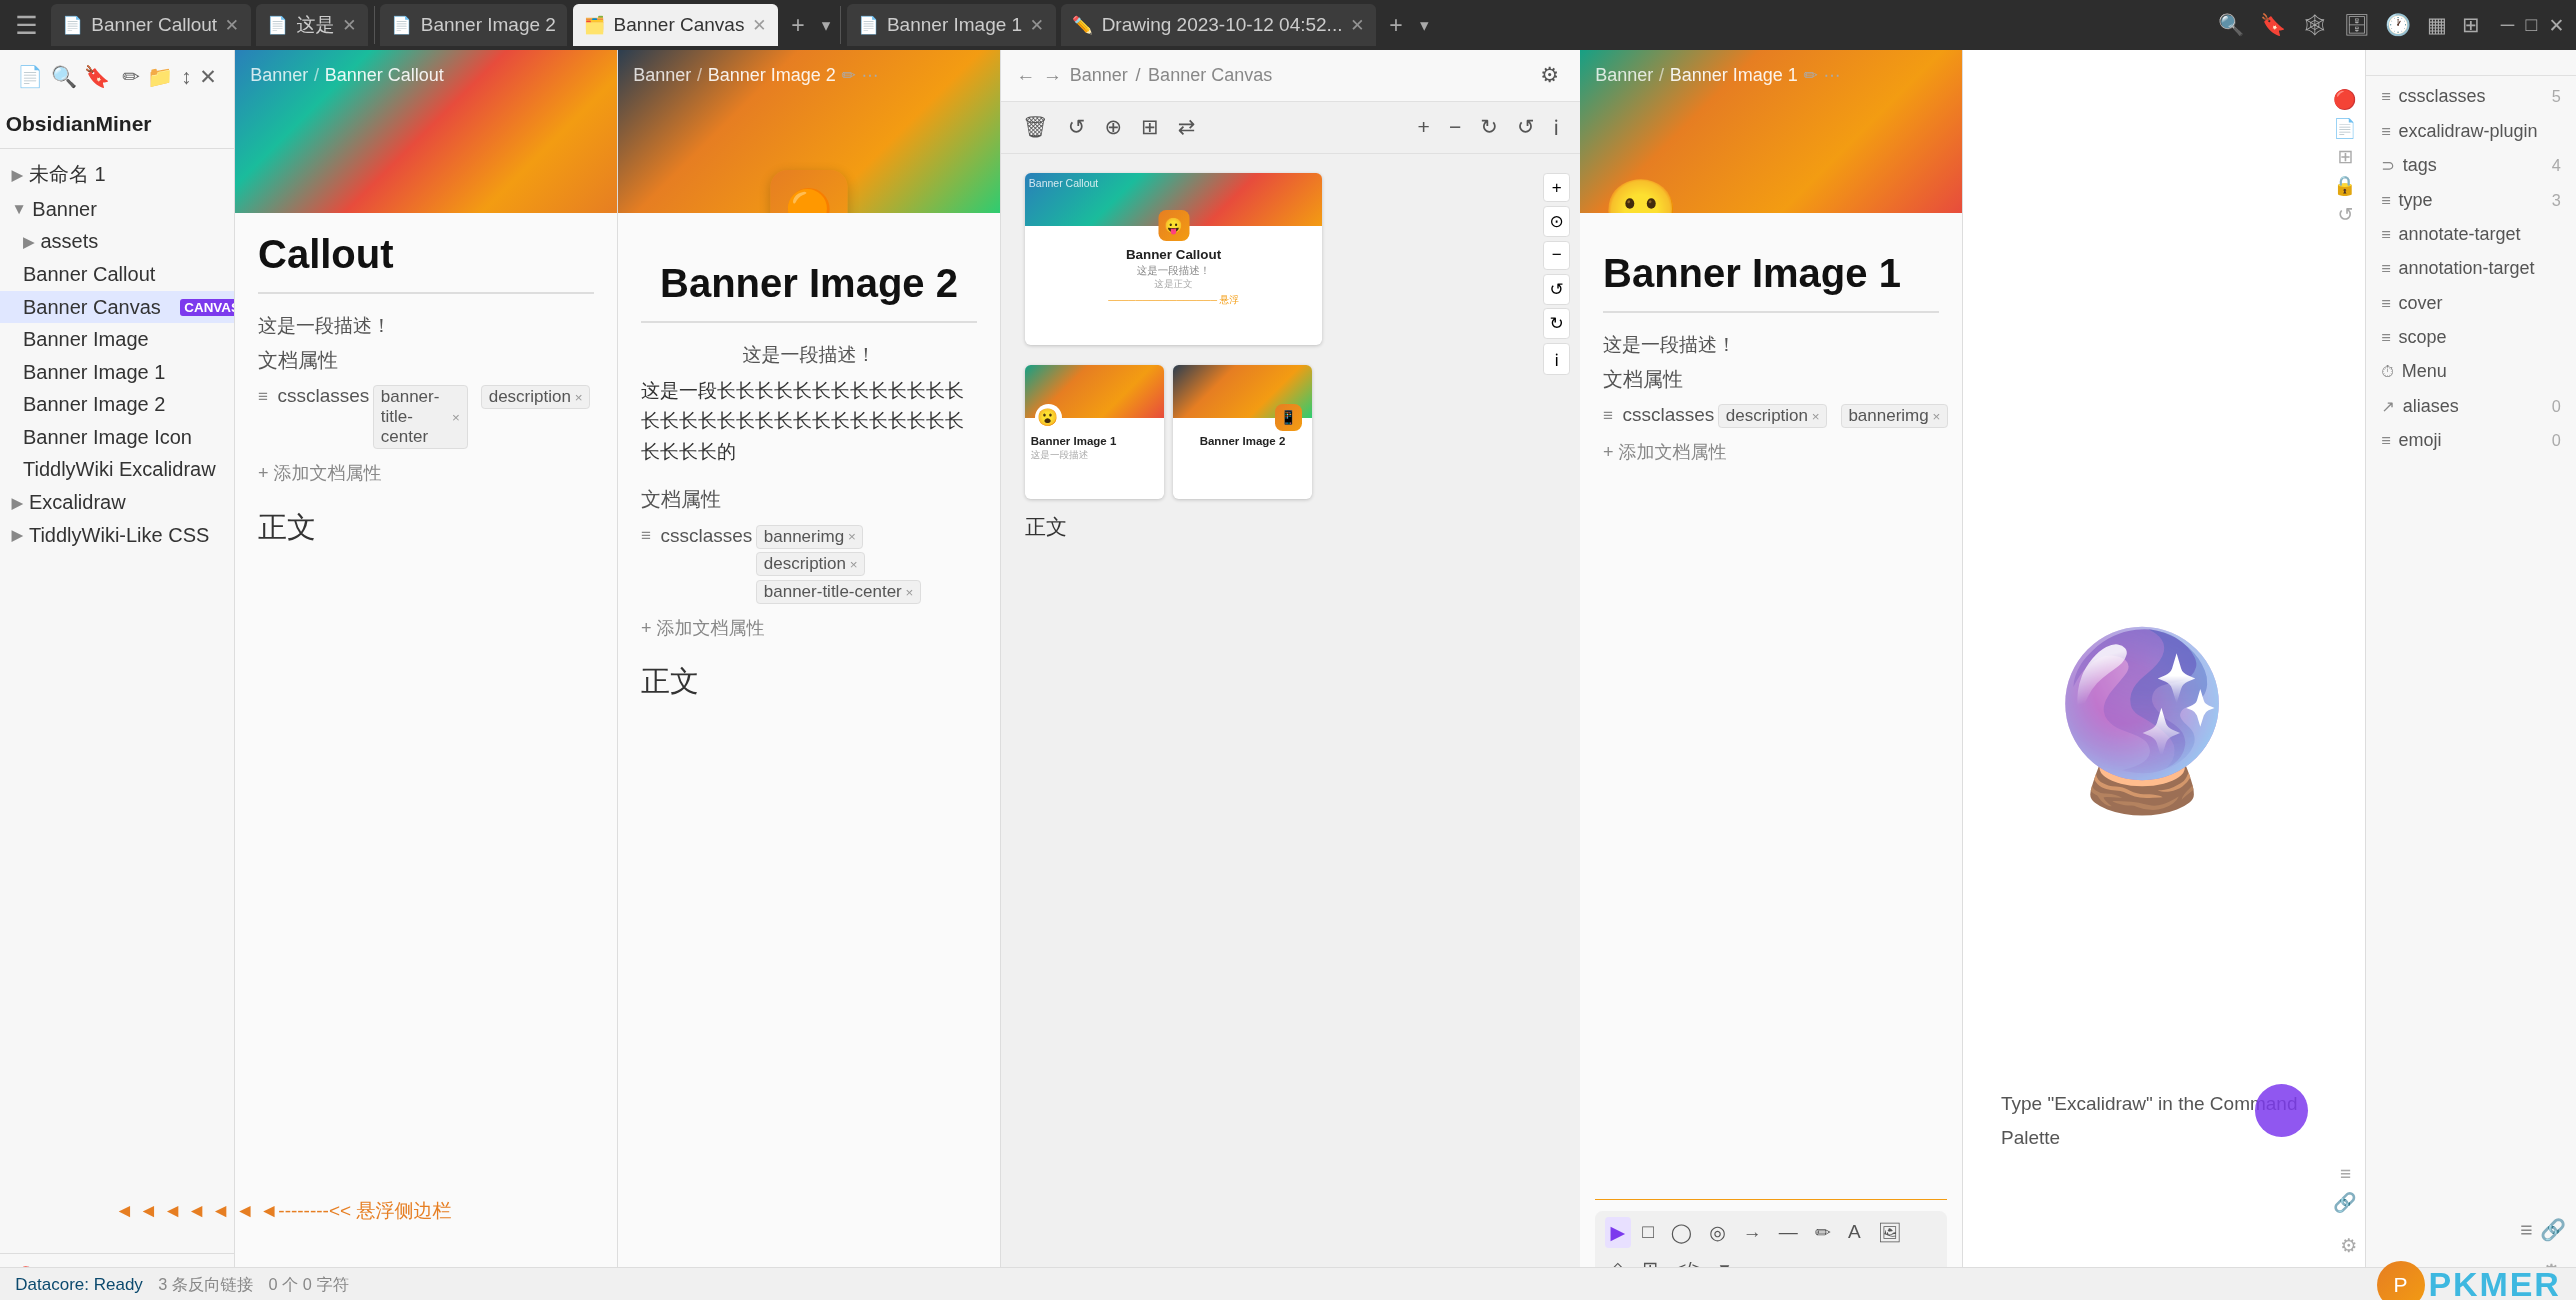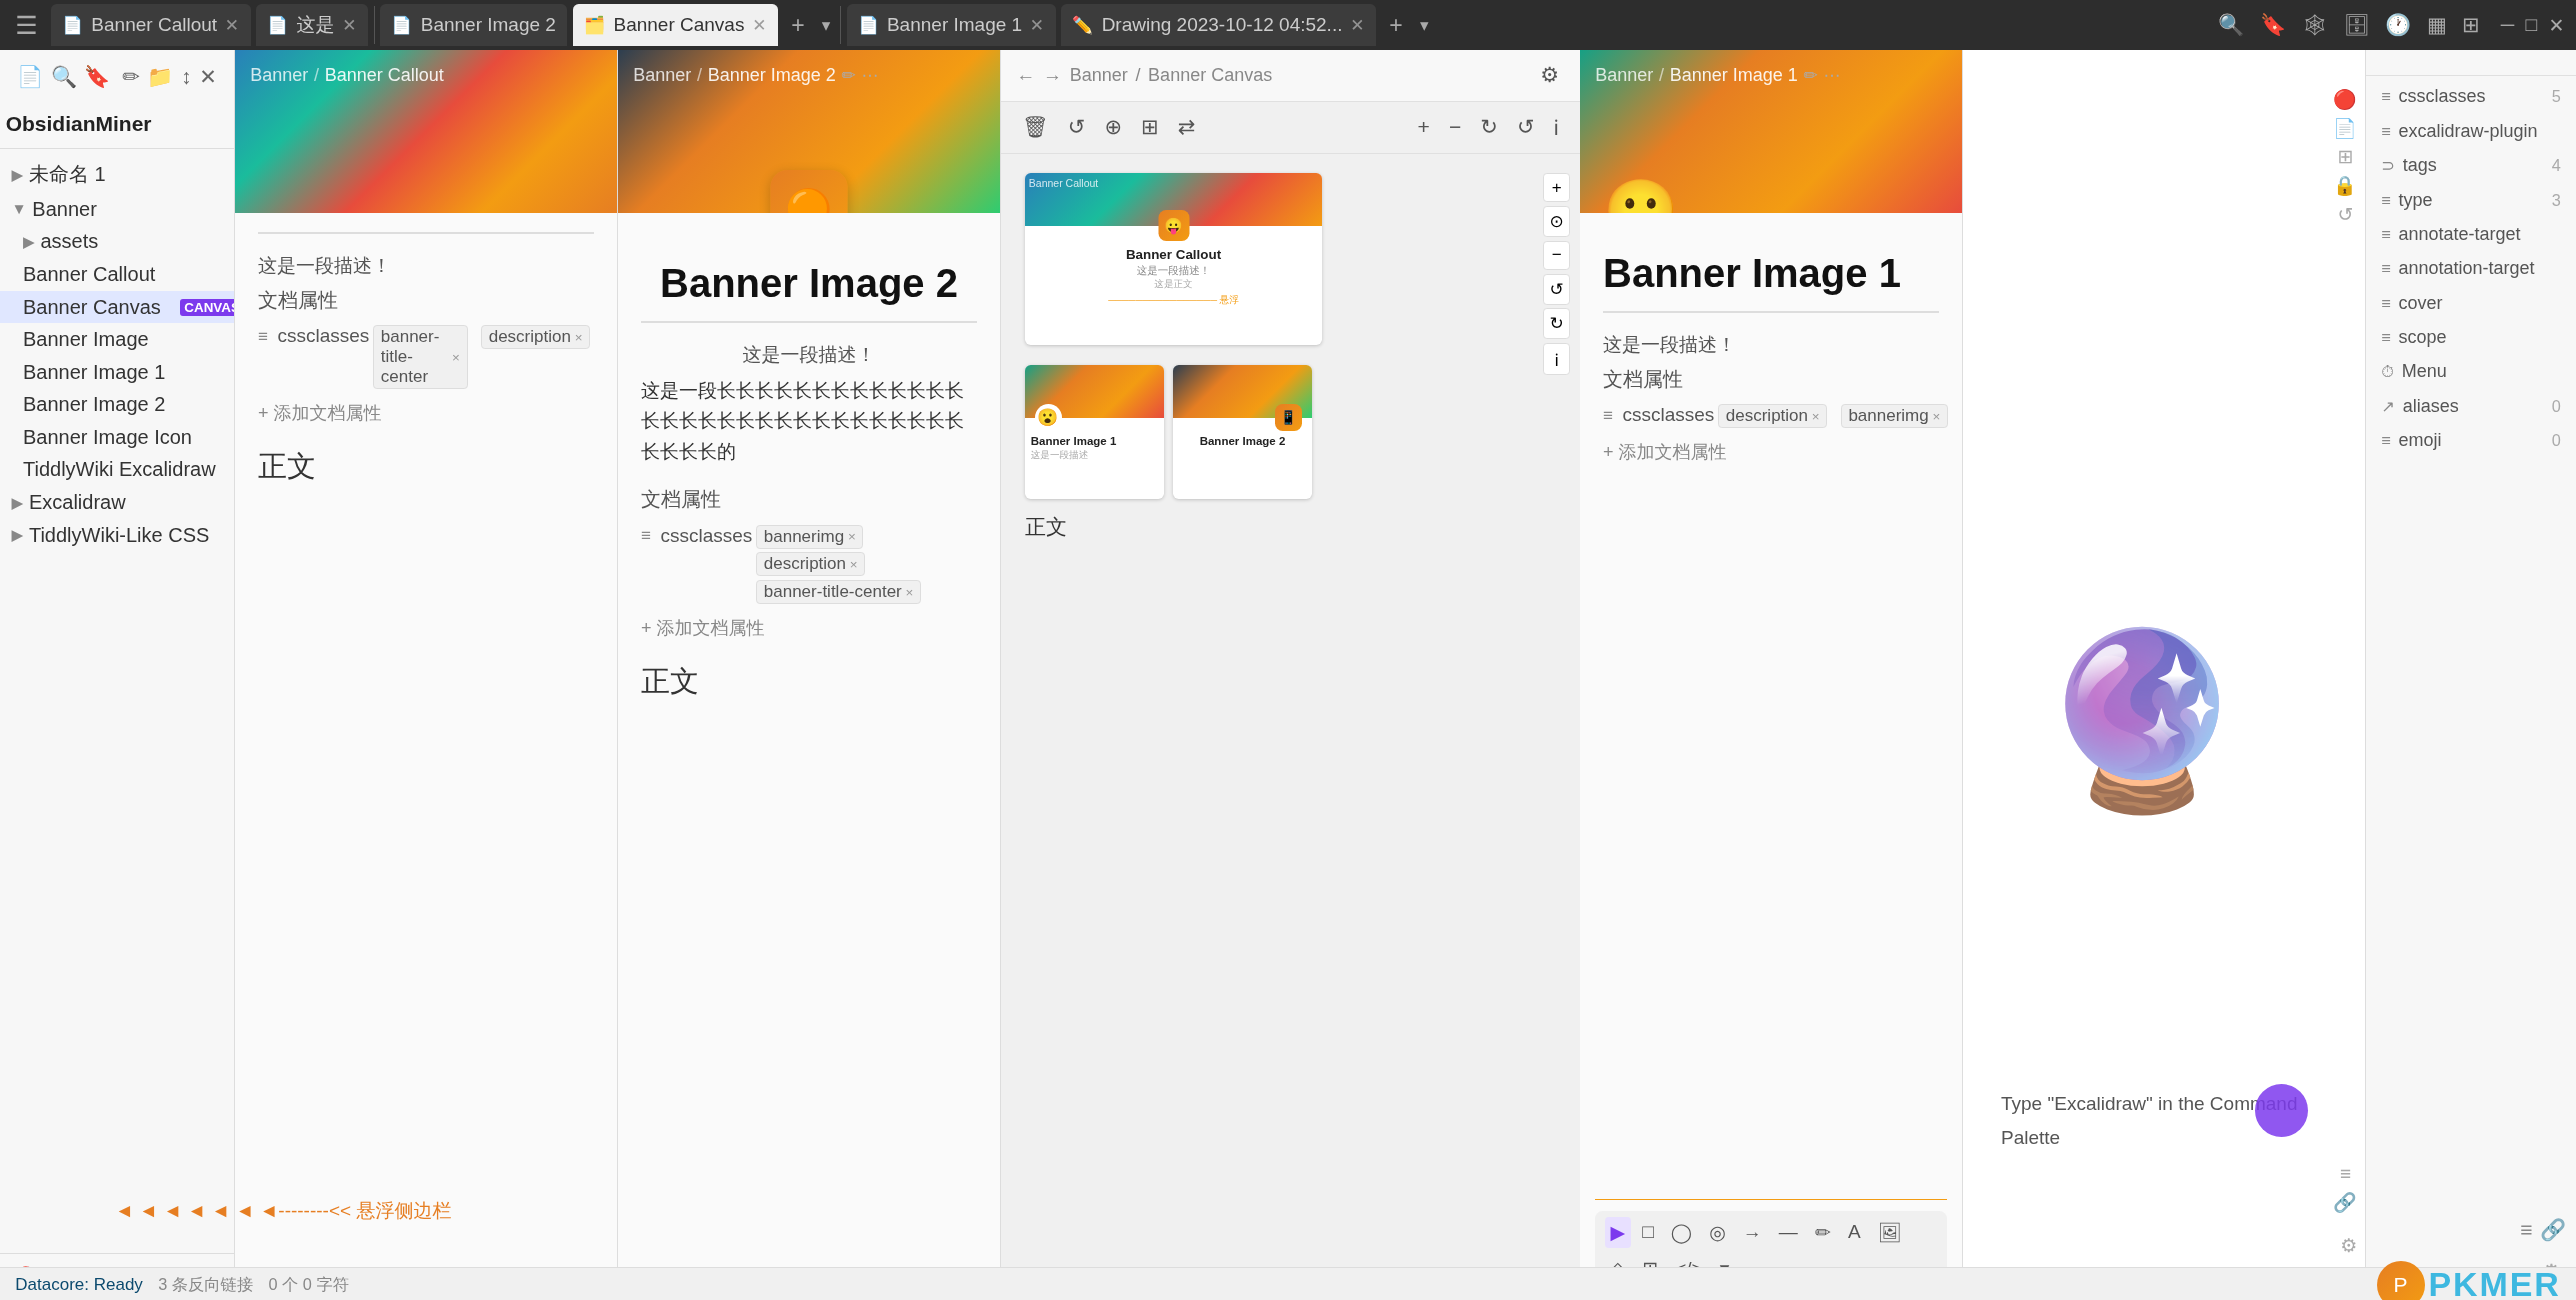--- a/index.html
+++ b/index.html
@@ -286,20 +286,21 @@
         <div class="banner-image banner-gradient-1" style="height:163px;">
 
           <div class="panel-breadcrumb">
             <span class="breadcrumb-link" style="color:rgba(255,255,255,0.8);">Banner</span>
             <span class="breadcrumb-sep" style="color:rgba(255,255,255,0.6);">/</span>
             <span class="breadcrumb-link" style="color:rgba(255,255,255,0.9);">Banner Callout</span>
           </div>
         </div>
 
         <div class="panel-content">
+          <div class="panel-title">Callout</div>
           <div class="panel-divider"></div>
           <div class="panel-subtitle">这是一段描述！</div>
 
           <div class="doc-props-section">
             <div class="doc-props-title">文档属性</div>
             <div class="doc-props-row">
               <span class="doc-props-icon">≡</span>
               <span class="doc-props-key">cssclasses</span>
               <span class="tag-chip">
                 banner-title-center <span class="chip-x">×</span>

